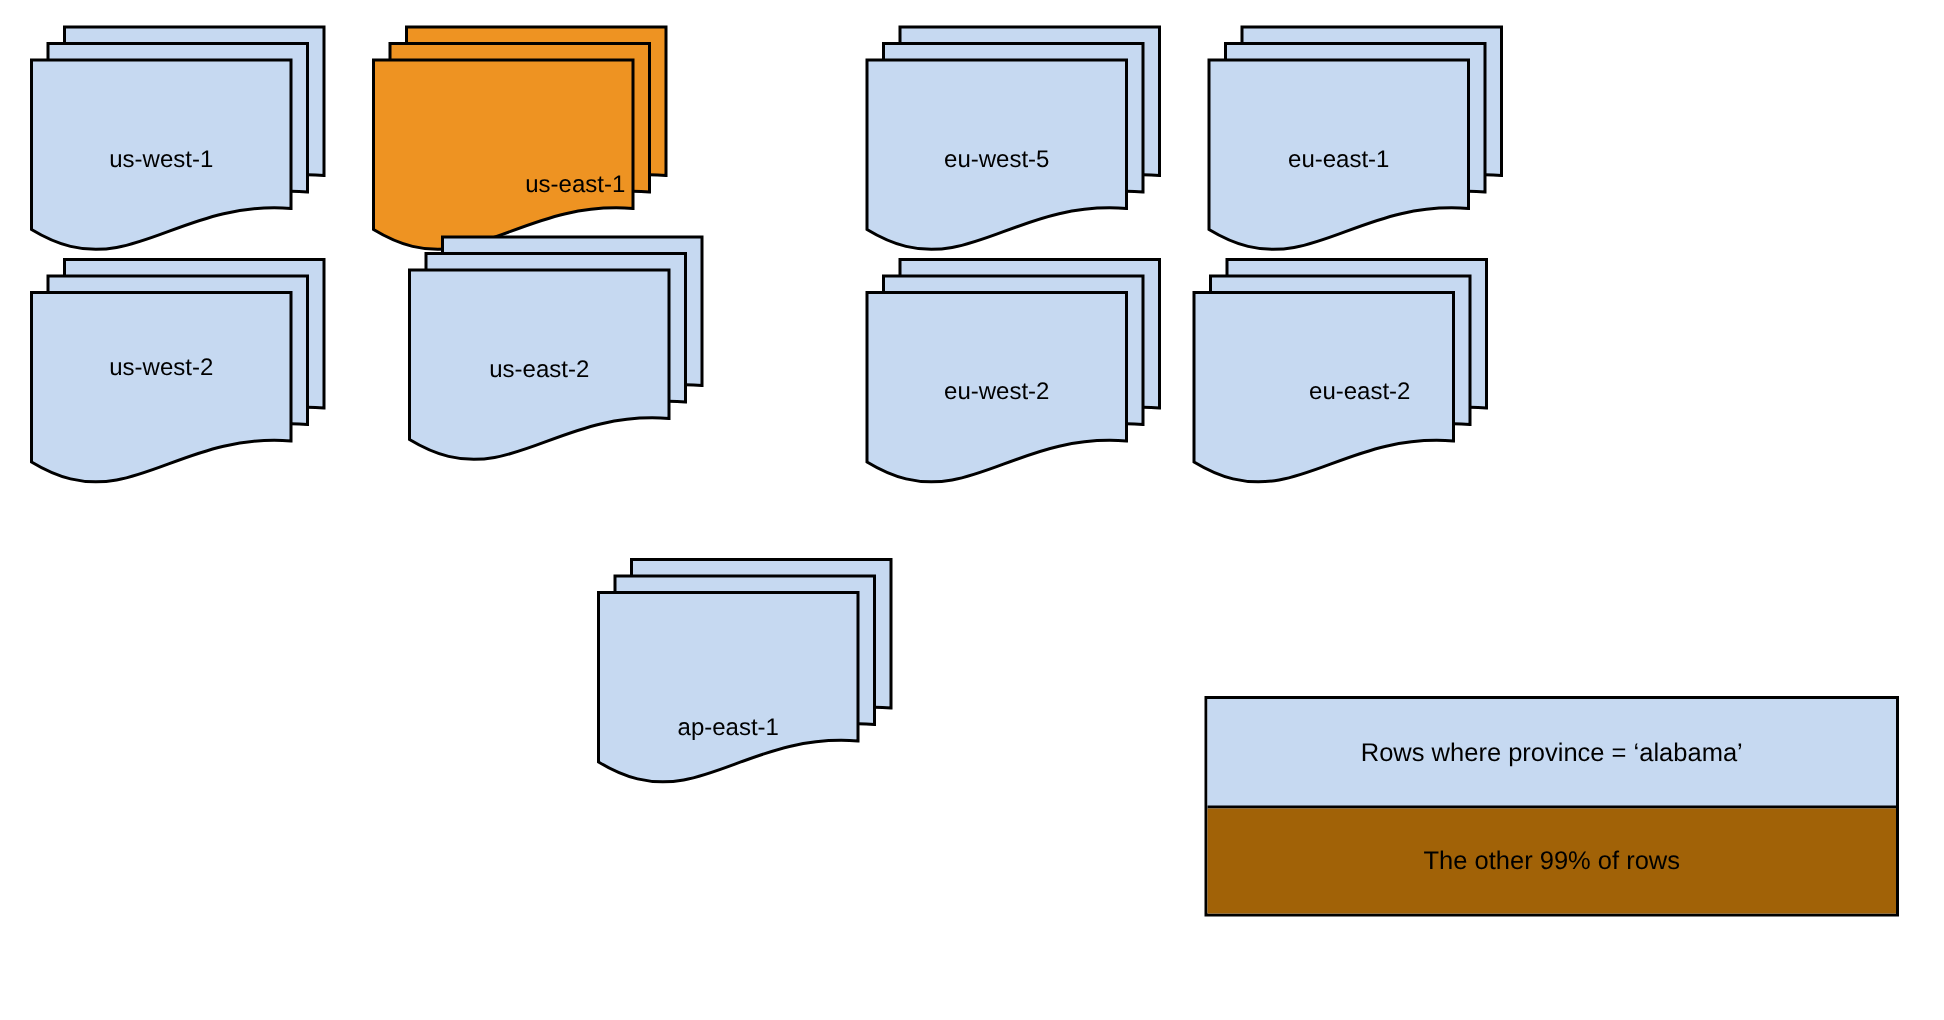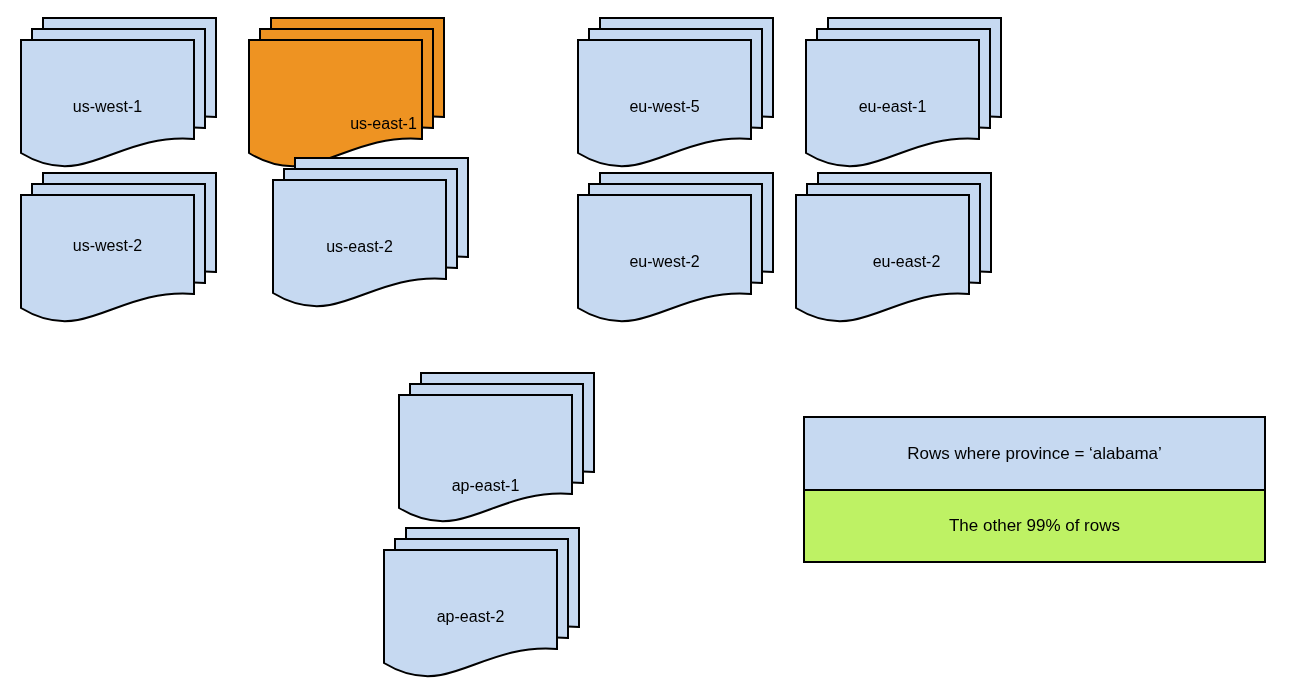--- a/index.html
+++ b/index.html
@@ -58,21 +58,21 @@
     justify-content: center;
     font-size: 17px;
     color: #000000;
     white-space: nowrap;
   }
   .legend-row.blue {
     background: #c6d9f1;
     border-bottom: 2px solid #000000;
   }
   .legend-row.orange {
-    background: #bef264;
+    background: #a16207;
   }
 </style>
 </head>
 <body>
 
 <div id="canvas">
     <div class="doc-stack" style="left: 20px; top: 17px; width: 197px; height: 152px;">
       <svg width="197" height="152" viewBox="0 0 197 152">
         <g transform="translate(22,0)">
           <path d="M 1 1 L 174 1 L 174 100 C 122.49999999999999 96 91 120 57.75 126 C 35 130 17.5 124 1 114 Z" fill="#C6D9F1" stroke="#000000" stroke-width="2" stroke-linejoin="miter"></path>
@@ -191,35 +191,21 @@
         </g>
         <g transform="translate(11,11)">
           <path d="M 1 1 L 174 1 L 174 100 C 122.49999999999999 96 91 120 57.75 126 C 35 130 17.5 124 1 114 Z" fill="#C6D9F1" stroke="#000000" stroke-width="2" stroke-linejoin="miter"></path>
         </g>
         <g transform="translate(0,22)">
           <path d="M 1 1 L 174 1 L 174 100 C 122.49999999999999 96 91 120 57.75 126 C 35 130 17.5 124 1 114 Z" fill="#C6D9F1" stroke="#000000" stroke-width="2" stroke-linejoin="miter"></path>
         </g>
       </svg>
       <div class="doc-label" style="top: 81.8px; width: 175px; margin-top: 24px;">ap-east-1</div>
     </div>
-    <div class="doc-stack" style="left: 383px; top: 527px; width: 197px; height: 152px;">
-      <svg width="197" height="152" viewBox="0 0 197 152">
-        <g transform="translate(22,0)">
-          <path d="M 1 1 L 174 1 L 174 100 C 122.49999999999999 96 91 120 57.75 126 C 35 130 17.5 124 1 114 Z" fill="#C6D9F1" stroke="#000000" stroke-width="2" stroke-linejoin="miter"></path>
-        </g>
-        <g transform="translate(11,11)">
-          <path d="M 1 1 L 174 1 L 174 100 C 122.49999999999999 96 91 120 57.75 126 C 35 130 17.5 124 1 114 Z" fill="#C6D9F1" stroke="#000000" stroke-width="2" stroke-linejoin="miter"></path>
-        </g>
-        <g transform="translate(0,22)">
-          <path d="M 1 1 L 174 1 L 174 100 C 122.49999999999999 96 91 120 57.75 126 C 35 130 17.5 124 1 114 Z" fill="#C6D9F1" stroke="#000000" stroke-width="2" stroke-linejoin="miter"></path>
-        </g>
-      </svg>
-      <div class="doc-label" style="top: 81.8px; width: 175px;">ap-east-2</div>
-    </div>
-    <div class="legend" style="left: 803px; top: 416px; width: 463px; height: 147px;">
+    <div class="legend" style="left: 803px; top: 464px; width: 463px; height: 147px;">
       <div class="legend-row blue" style="height: 73px;">
         <span>Rows where province = ‘alabama’</span>
       </div>
       <div class="legend-row orange" style="height: 70px; border-bottom: none;">
         <span>The other 99% of rows</span>
       </div>
     </div>
   </div>
 
 </body></html>

